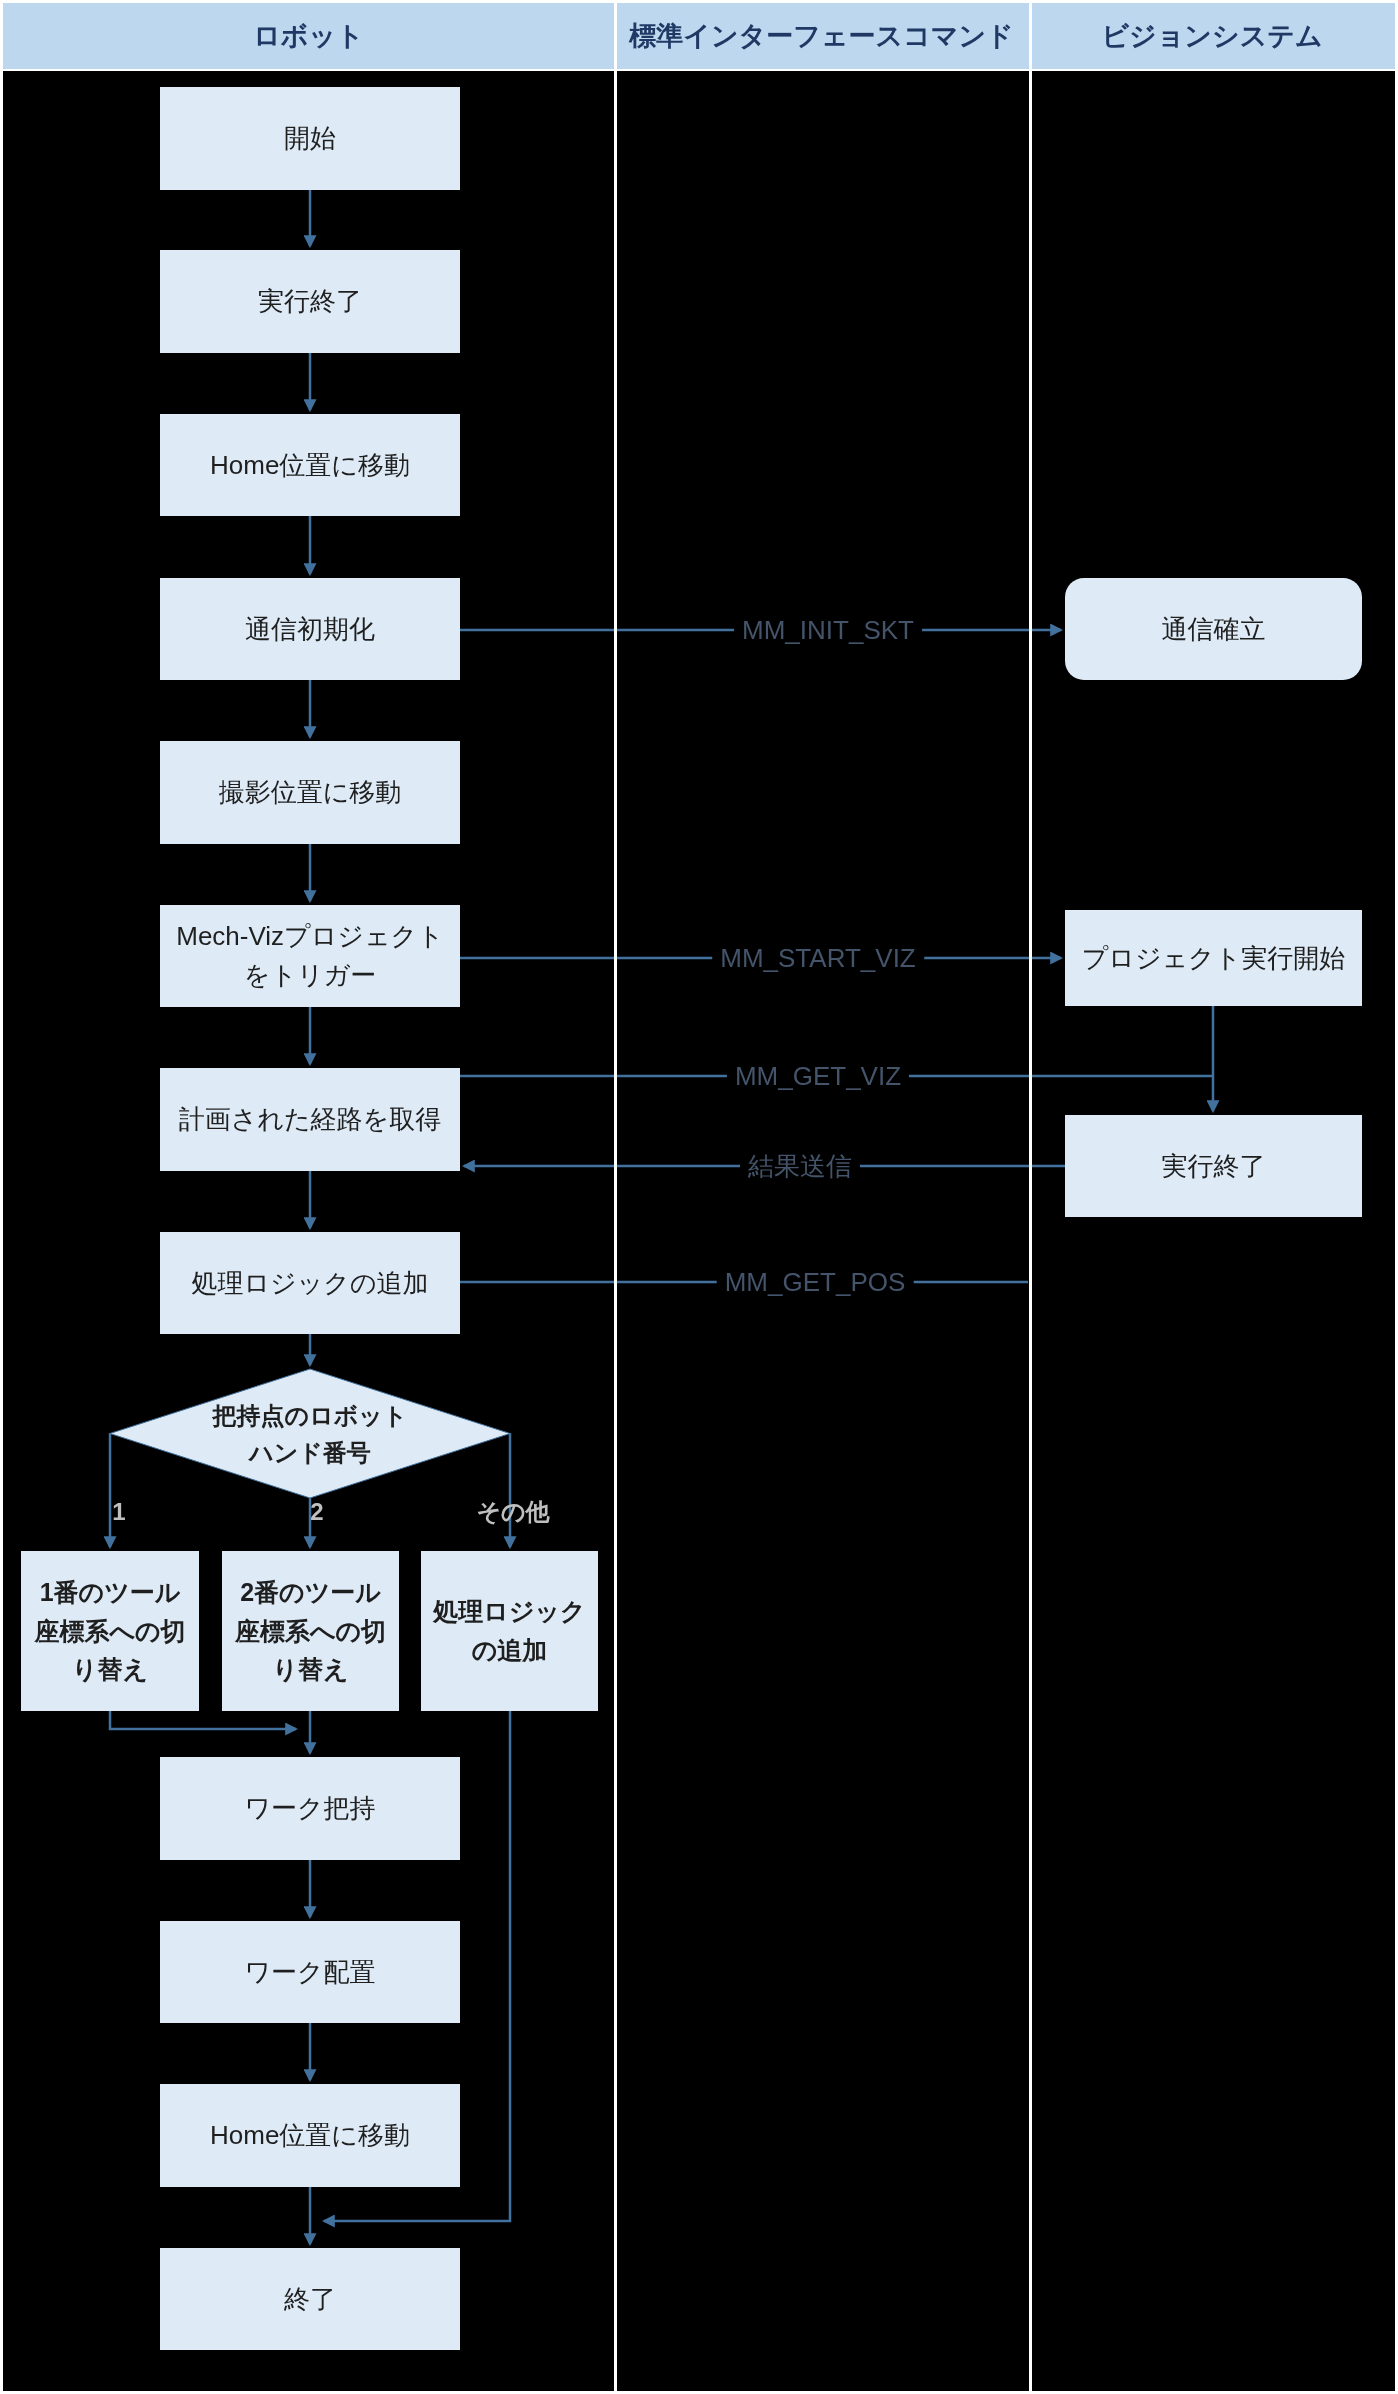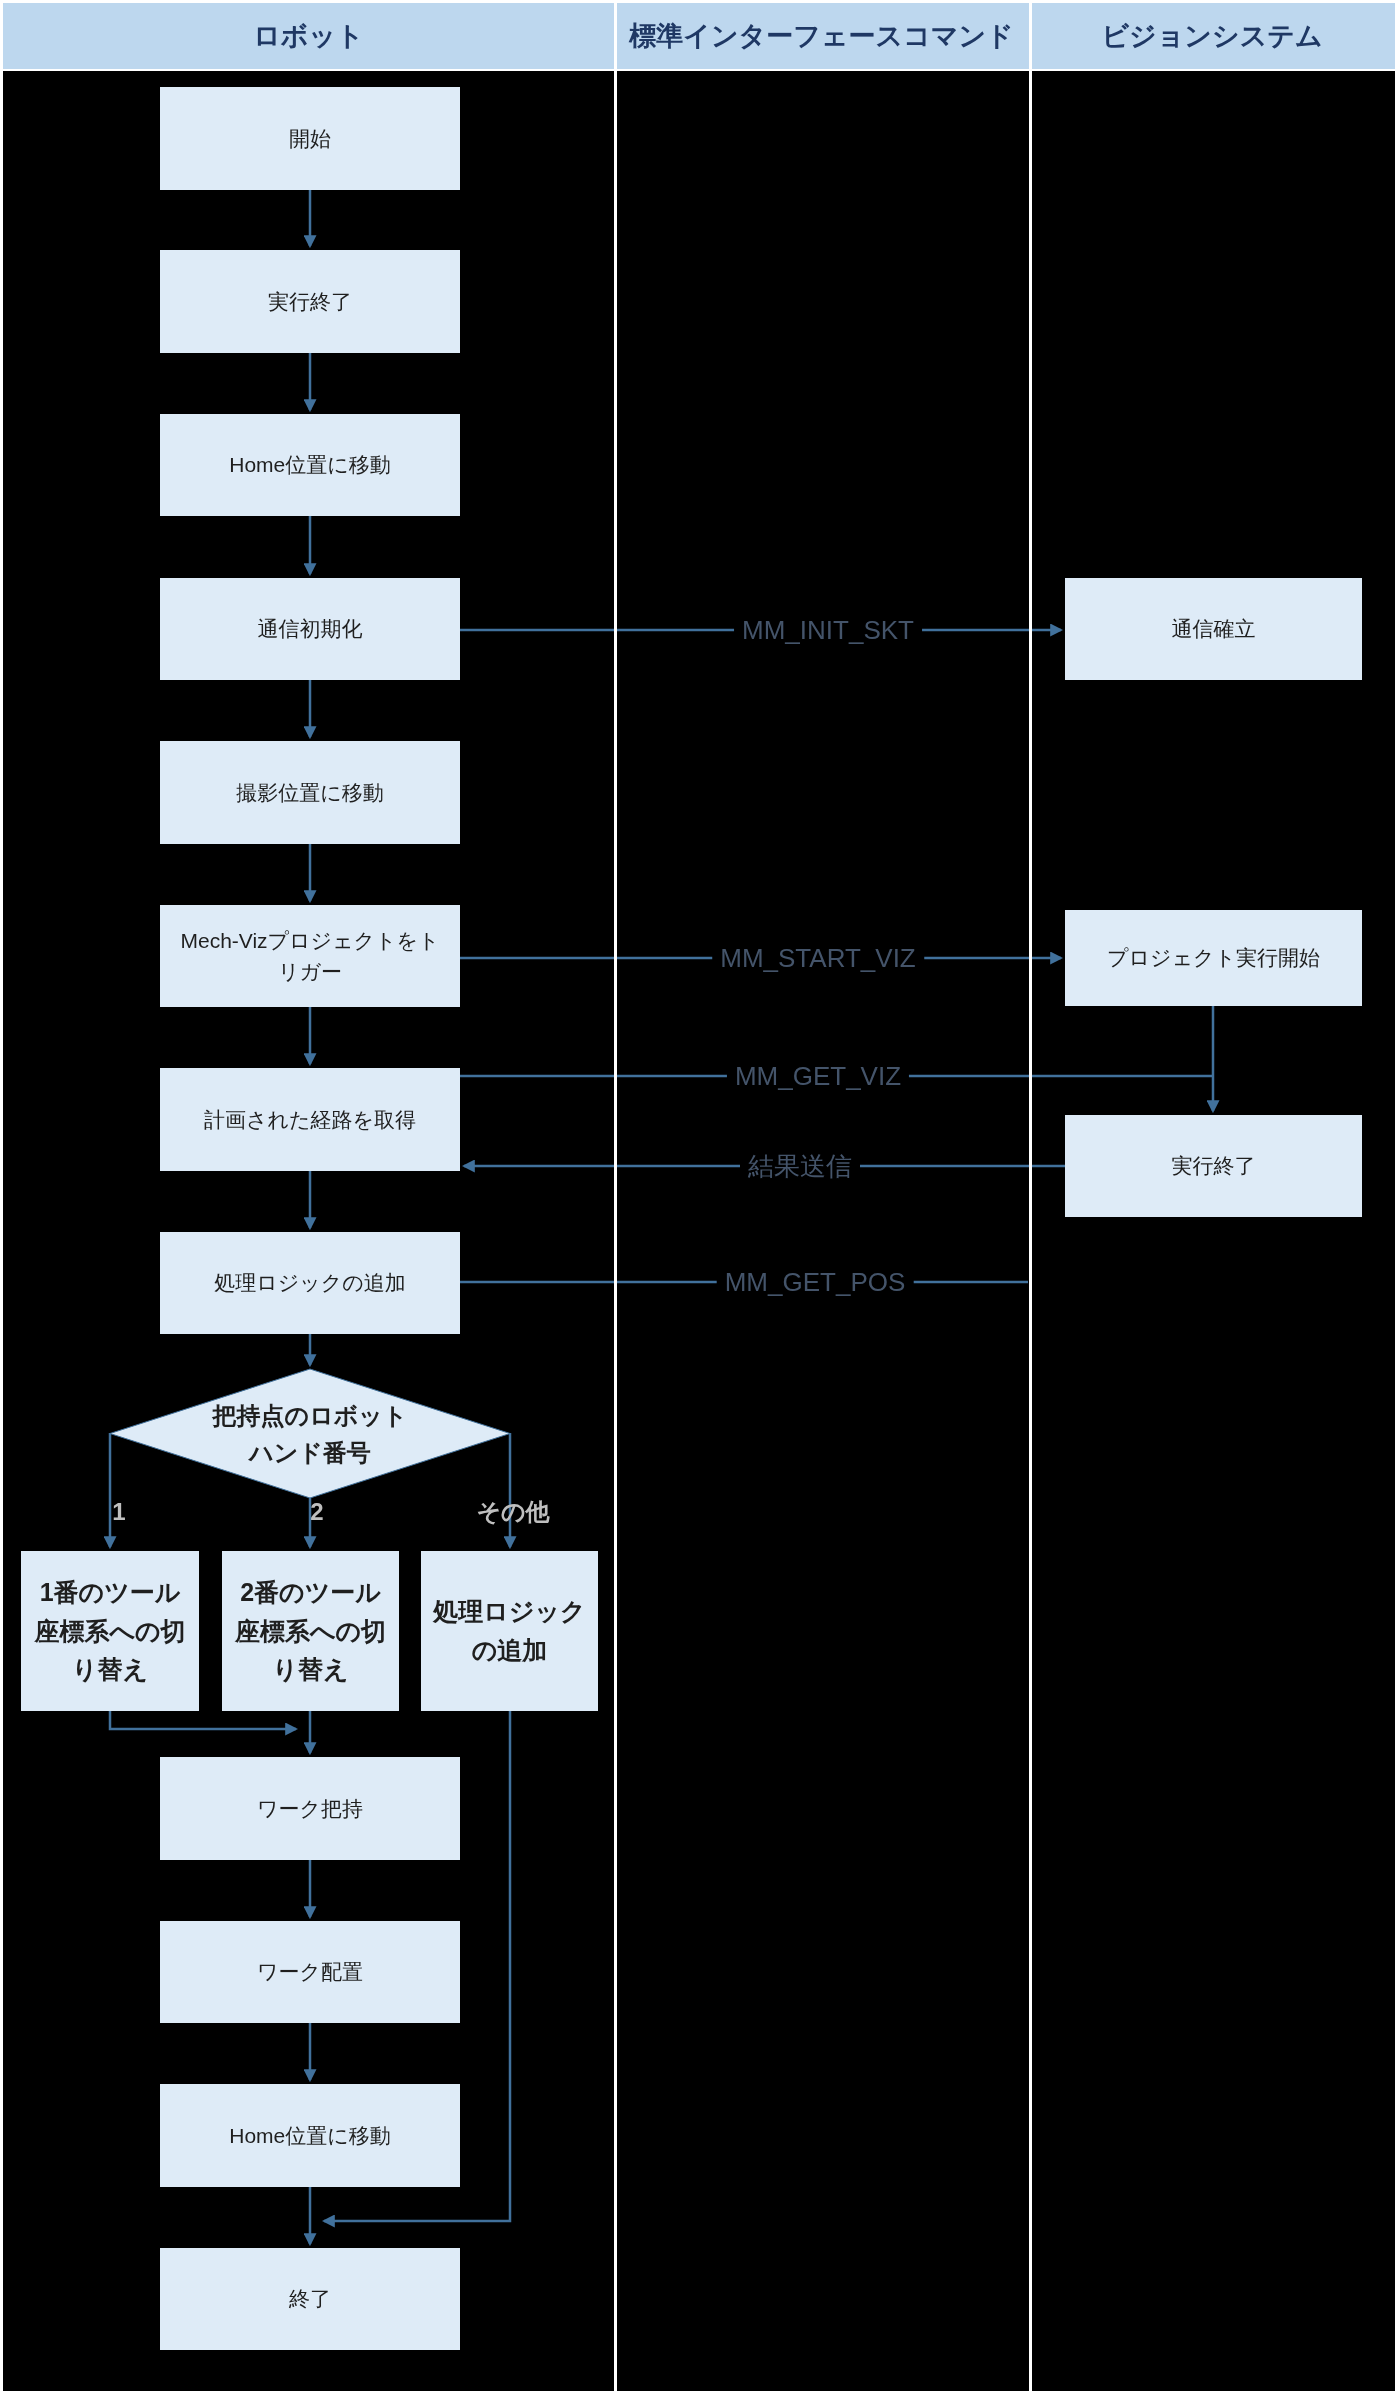--- a/index.html
+++ b/index.html
@@ -16,21 +16,21 @@
   .header-label { position:absolute; top:3px; height:66px; display:flex; align-items:center; justify-content:center;
                   font-size:27px; font-weight:bold; color:var(--header-text,#1F3864); z-index:15; }
 
   svg.connectors { position:absolute; left:0; top:0; z-index:5; }
   svg.connectors path.line { fill:none; stroke:var(--line,#41719C); stroke-width:2.5px; }
   svg.connectors polygon.diamond { fill:var(--box-bg,#DEEBF7); stroke:var(--line,#41719C); stroke-width:1px; }
   #arrowhead path { fill:var(--line,#41719C); }
 
   .box { position:absolute; background:var(--box-bg,#DEEBF7); color:var(--box-text,#1F1F1F);
          display:flex; align-items:center; justify-content:center; text-align:center;
-         font-size:21px; line-height:1.5; padding:6px 14px; z-index:8; }
+         font-size:26px; line-height:1.5; padding:6px 14px; z-index:8; }
   .box.bold { font-weight:bold; font-size:25px; line-height:1.55; padding:6px 8px; }
 
   .diamond-label { position:absolute; display:flex; flex-direction:column; align-items:center; justify-content:center;
                    text-align:center; font-weight:bold; font-size:24px; line-height:1.55;
                    color:var(--box-text,#1F1F1F); z-index:9; }
 
   .cmd-label { position:absolute; transform:translate(-50%,-50%); background:var(--background,#000);
                color:var(--command-label,#44546A); font-size:26px; padding:0 8px; white-space:nowrap; z-index:12; }
   .branch-label { position:absolute; transform:translate(-50%,-50%); color:var(--branch-label,#BFBFBF);
                   font-size:24px; font-weight:bold; white-space:nowrap; z-index:12; }
@@ -143,21 +143,21 @@
   <div class="box" style="left:160px;top:1921px;width:300px;height:102px;">
       <span>ワーク配置</span>
     </div>
   <div class="box" style="left:160px;top:2084px;width:300px;height:103px;">
       <span>Home位置に移動</span>
     </div>
   <div class="box" style="left:160px;top:2248px;width:300px;height:102px;">
       <span>終了</span>
     </div>
 
-  <div class="box" style="left:1065px;top:578px;width:297px;height:102px;">
+  <div class="box" style="left:1065px;top:578px;width:297px;height:102px;border-radius:19px;">
       <span>通信確立</span>
     </div>
   <div class="box" style="left:1065px;top:910px;width:297px;height:96px;">
       <span>プロジェクト実行開始</span>
     </div>
   <div class="box" style="left:1065px;top:1115px;width:297px;height:102px;">
       <span>実行終了</span>
     </div>
 
   <div class="cmd-label" style="left:828px;top:630px;">MM_INIT_SKT</div>

